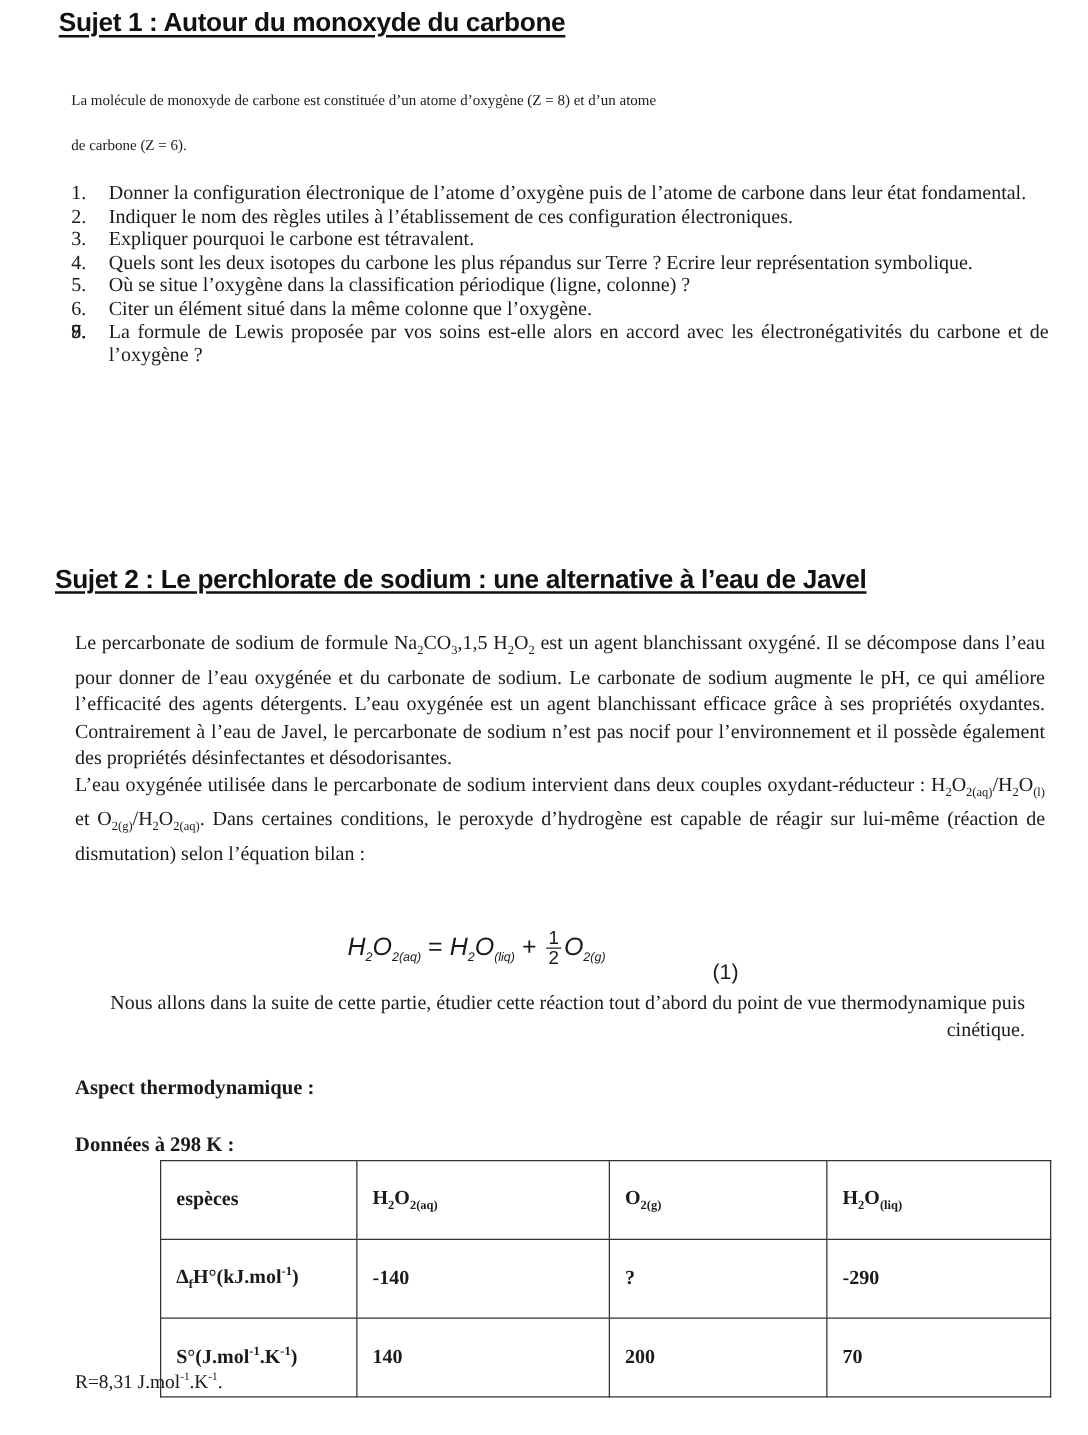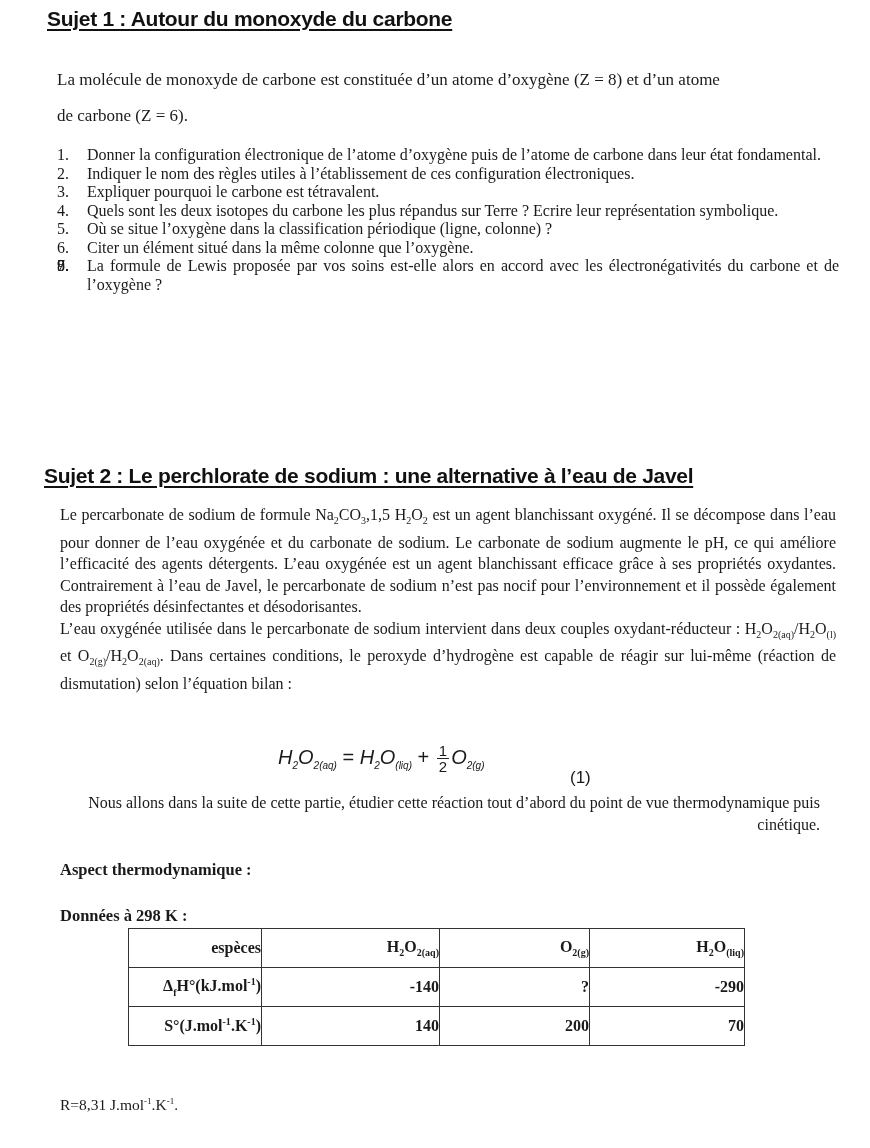--- a/index.html
+++ b/index.html
@@ -6,25 +6,25 @@
   body {
     width: 870px; height: 1148px; position: relative; overflow: hidden;
     font-family: "Liberation Serif", serif; color: #1a1a1a;
   }
   .h {
     position: absolute; font-family: "Liberation Sans", sans-serif; font-weight: bold;
     font-size: 21px; text-decoration: underline; text-underline-offset: 3px;
     letter-spacing: -0.3px; white-space: nowrap; color: #111; text-align: right;
   }
   #h1 { left: 47px; top: 7px; }
-  #h2 { left: 44px; top: 464px; }
+  #h2 { left: 44px; top: 452px; }
   .p {
     position: absolute; font-size: 16px; line-height: 22px; text-align: justify;
   }
-  #intro1 { left: 57px; top: 62px; width: 782px; line-height: 36px; font-size: 17px; }
+  #intro1 { left: 57px; top: 62px; width: 782px; line-height: 36px; font-size: 12px; }
   ol.q {
     position: absolute; left: 57px; top: 146px; width: 782px; margin: 0; padding: 0;
     list-style: none; font-size: 16px; line-height: 18.5px;
   }
   ol.q li { position: relative; padding-left: 30px; text-align: justify; }
   ol.q li .num { position: absolute; left: 0; top: 0; }
   #p2 { left: 60px; top: 504px; width: 776px; line-height: 21.5px; }
   #eq { position: absolute; left: 278px; top: 743px; font-family: "Liberation Sans", sans-serif; font-style: italic; font-size: 20px; white-space: nowrap; }
   #eq sub { font-size: 10px; font-style: italic; }
   .frac { display: inline-block; vertical-align: middle; text-align: center; font-style: normal; font-size: 15px; line-height: 15px; margin: 0 2px; }
@@ -33,21 +33,21 @@
   #eqnum { position: absolute; left: 570px; top: 768px; font-family: "Liberation Sans", sans-serif; font-size: 17px; }
   #p3 { left: 60px; top: 792px; width: 760px; line-height: 22px; text-align: right; font-family: Liberation Serif, serif; }
   .bold { position: absolute; font-weight: bold; font-size: 16.5px; }
   #aspect { left: 60px; top: 860px; }
   #donnees { left: 60px; top: 906px; }
   table.data {
     position: absolute; left: 128px; top: 928px; border-collapse: collapse;
     font-weight: bold; font-size: 16px;
   }
   table.data td {
-    border: 1.5px solid #333; height: 38px; text-align: right; padding: 0;
+    border: 1.5px solid #333; height: 38px; text-align: left; padding: 12px;
   }
   table.data td.c0 { width: 132px; }
   table.data td.c1 { width: 177px; }
   table.data td.c2 { width: 149px; }
   table.data td.c3 { width: 154px; }
   table.data sub { font-size: 10px; }
   table.data sup { font-size: 10px; }
   #rconst { position: absolute; left: 60px; top: 1096px; font-size: 15.5px; text-align: right; }
   #rconst sup { font-size: 9px; }
 </style>

